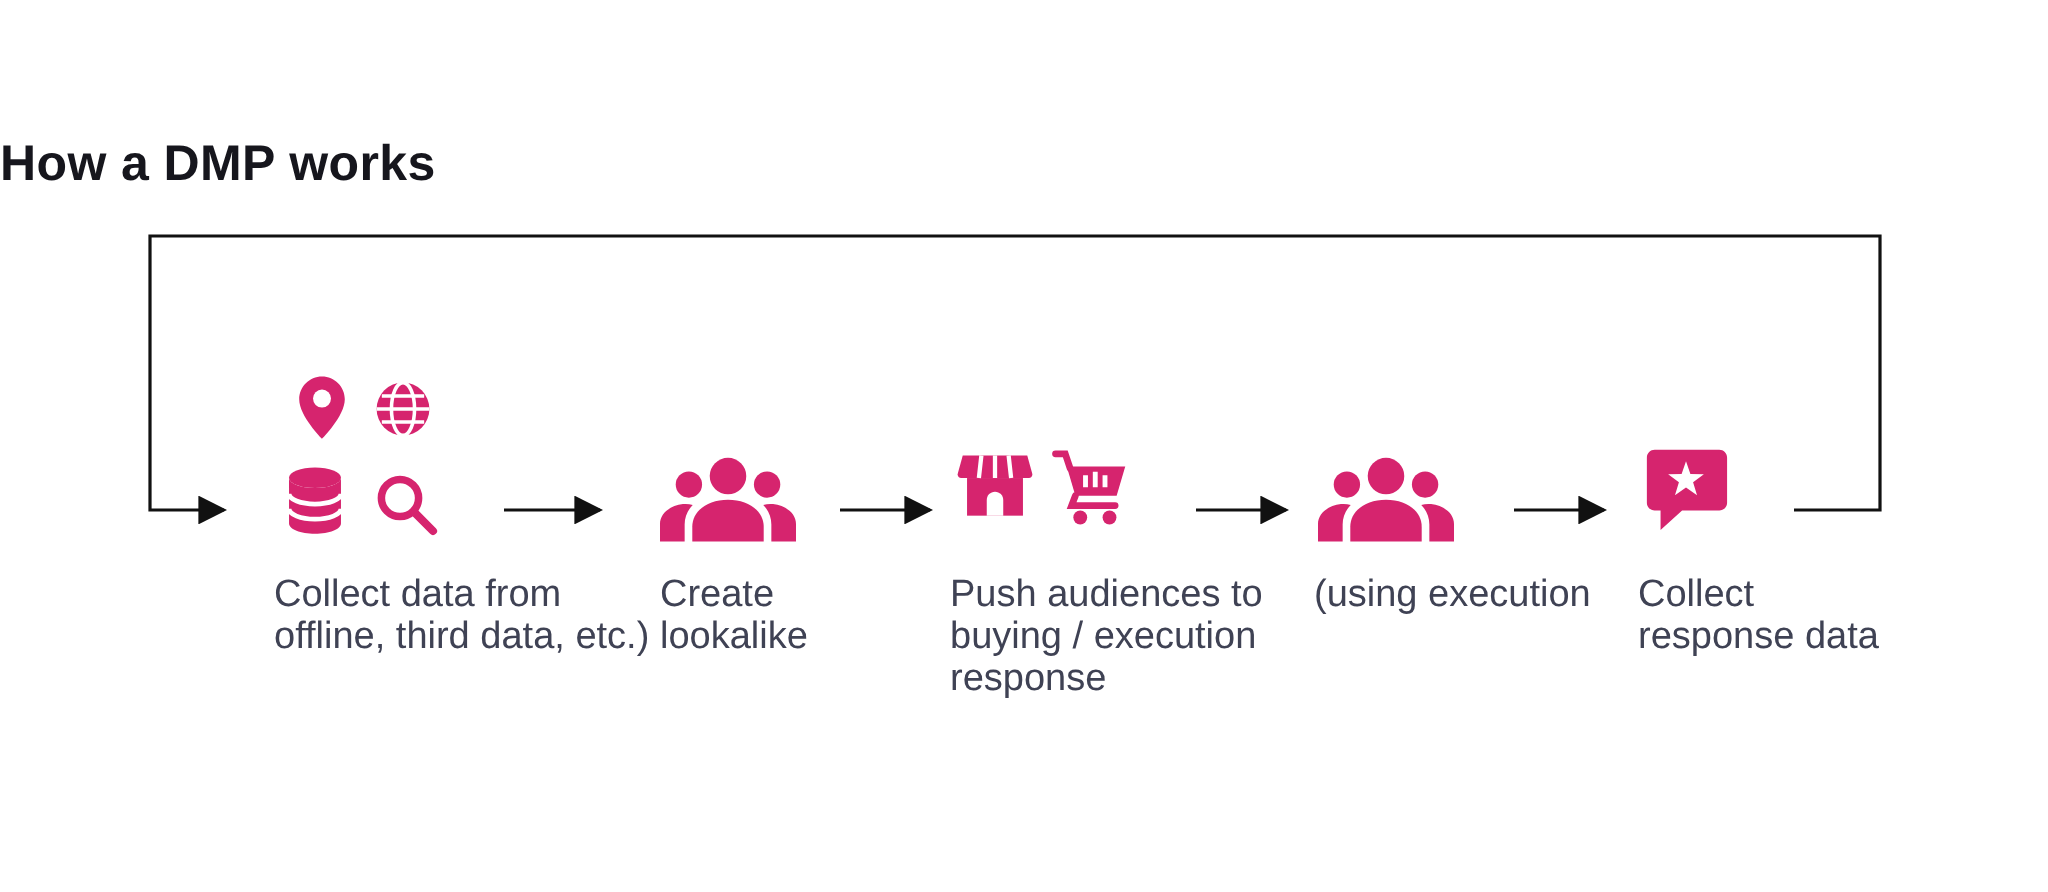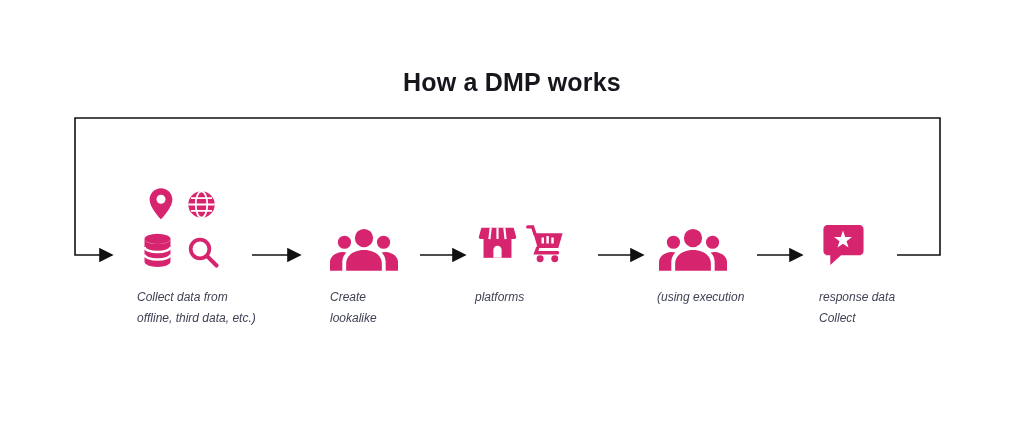--- a/index.html
+++ b/index.html
@@ -10,30 +10,30 @@
     --background:#ffffff;
   }
   *{margin:0;padding:0;box-sizing:border-box;}
   body{background:#fff;font-family:"Liberation Sans", sans-serif;}
   .canvas{
     position:relative;width:1024px;height:446px;
     background:var(--background);overflow:hidden;
   }
   .title{
     position:absolute;top:68px;left:0;right:0;
-    text-align:center;font-size:25px;font-weight:700;
+    text-align:left;font-size:25px;font-weight:700;
     color:var(--heading);letter-spacing:.2px;
   }
   .flow-svg{position:absolute;left:0;top:0;width:1024px;height:446px;}
   .step{position:absolute;top:184px;}
   .icon{position:absolute;color:var(--accent);line-height:0;}
   .icon svg{display:block;width:100%;height:100%;}
   .desc{
     position:absolute;top:103px;left:0;
-    font-size:12px;line-height:21px;color:var(--text);font-style:italic;
+    font-size:19px;line-height:21px;color:var(--text);
   }
   .desc div{white-space:nowrap;}
 </style>
 </head>
 <body>
 
 <div class="canvas">
 
   <h1 class="title">How a DMP works</h1>
 
@@ -113,21 +113,23 @@
       <svg viewBox="0 0 24 24">
         <path d="M2 2.6h2.6l1.3 3.9" fill="none" stroke="currentColor" stroke-width="1.8" stroke-linecap="round"></path>
         <path fill="currentColor" d="M5 6h15.6l-2.3 7.8H7.3z"></path>
         <path d="M7.3 13.8l-1 2.6h11.6" fill="none" stroke="currentColor" stroke-width="1.8" stroke-linecap="round"></path>
         <circle cx="8.6" cy="19.6" r="1.85" fill="currentColor"></circle>
         <circle cx="16.4" cy="19.6" r="1.85" fill="currentColor"></circle>
         <path d="M10 8.3v3.2M12.6 7.4v4.1M15.2 8.3v3.2" fill="none" stroke="#fff" stroke-width="1.3"></path>
       </svg>
     </span>
     <div class="desc">
-      <div>platforms</div>
+      <div>Push audiences to</div>
+      <div>buying / execution</div>
+      <div>response</div>
     </div>
   </div>
 
   <div class="step" style="left:657px;width:125px;">
     <span class="icon" style="left:2px;top:44px;width:68px;height:43px;">
       <svg viewBox="0 0 32 20">
         <circle cx="6.8" cy="6.6" r="3.1" fill="currentColor"></circle>
         <circle cx="25.2" cy="6.6" r="3.1" fill="currentColor"></circle>
         <path fill="currentColor" d="M5.4 11.2C2.3 11.6 0 13.4 0 15.9V20h5.8v-4c0-1.8.7-3.4 1.9-4.6-.7-.2-1.5-.3-2.3-.2z"></path>
         <path fill="currentColor" d="M26.6 11.2c3.1.4 5.4 2.2 5.4 4.7V20h-5.8v-4c0-1.8-.7-3.4-1.9-4.6.7-.2 1.5-.3 2.3-.2z"></path>
@@ -141,18 +143,18 @@
   </div>
 
   <div class="step" style="left:819px;width:115px;">
     <span class="icon" style="left:0;top:37px;width:48px;height:45px;">
       <svg viewBox="0 0 24 23">
         <path fill="currentColor" d="M4 2h16.5c1.1 0 2 .9 2 2v11.5c0 1.1-.9 2-2 2H11l-5.5 5v-5H4c-1.1 0-2-.9-2-2V4c0-1.1.9-2 2-2z"></path>
         <path fill="#fff" d="M12 4.9l1.12 3.26 3.45.06-2.76 2.07 1.01 3.29L12 11.6l-2.82 1.98 1.01-3.29-2.76-2.07 3.45-.06z"></path>
       </svg>
     </span>
     <div class="desc">
+      <div>Collect</div>
       <div>response data</div>
-      <div>Collect</div>
     </div>
   </div>
 
 </div>
 
 </body></html>

